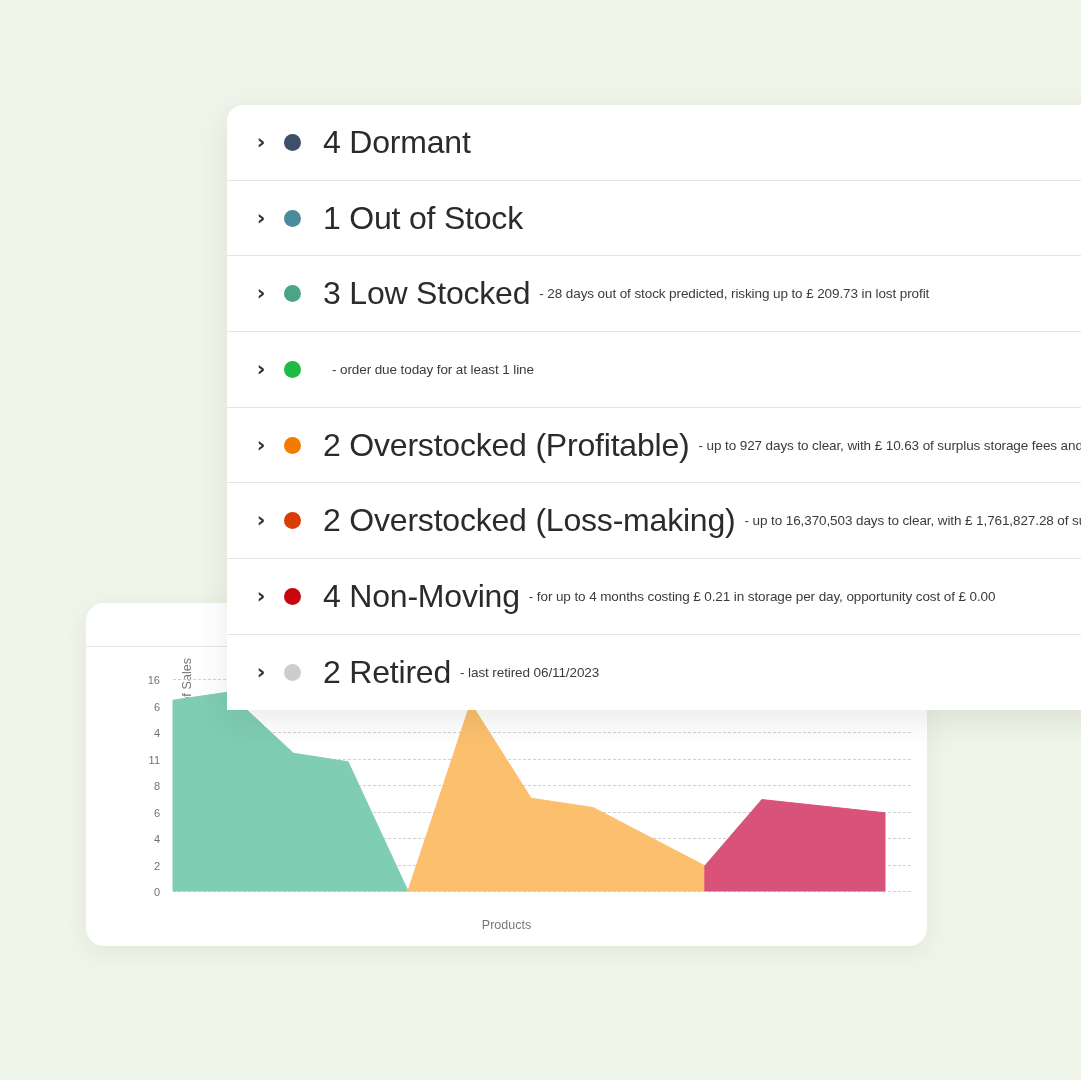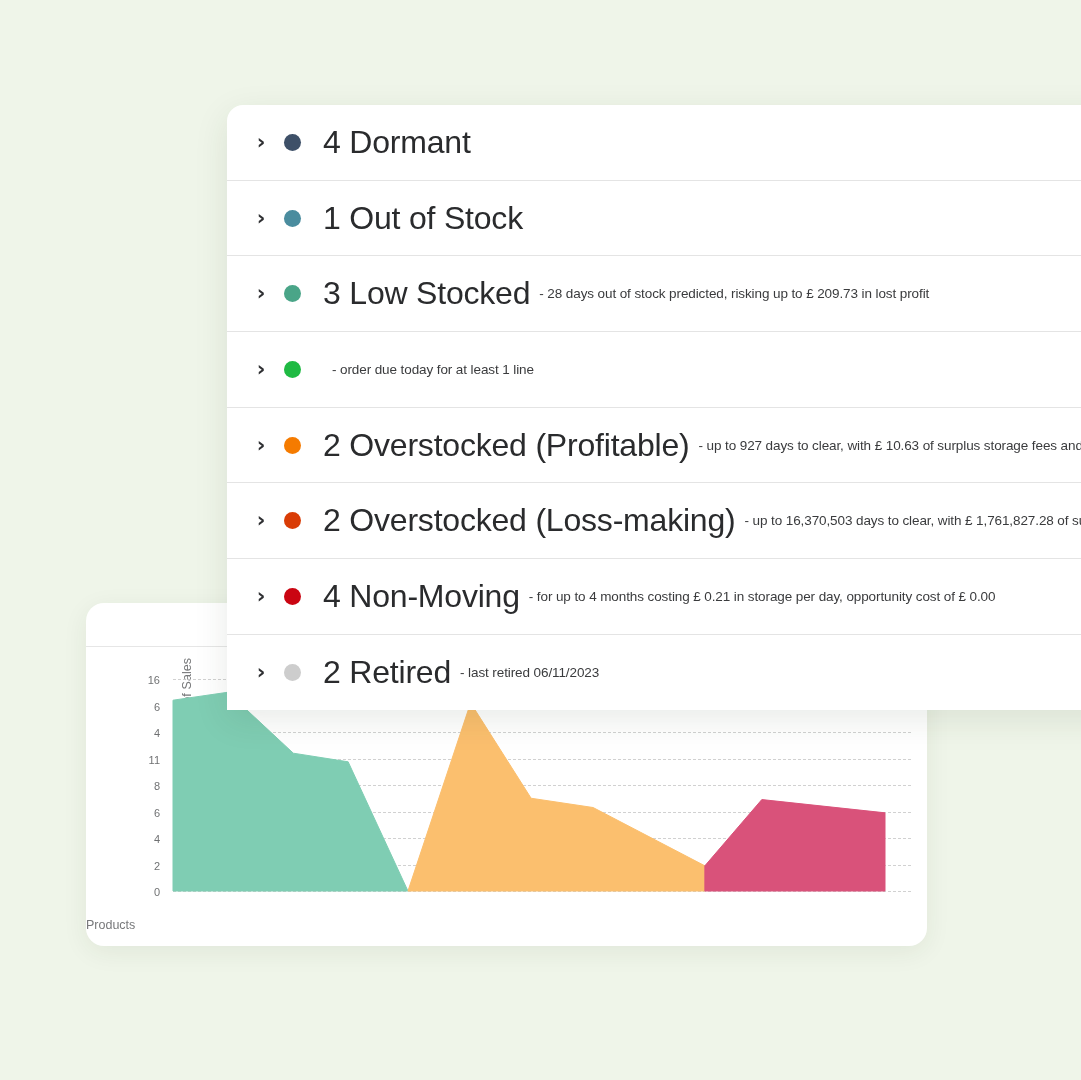--- a/index.html
+++ b/index.html
@@ -74,20 +74,21 @@
     right: -26px;
     height: 0;
     border-top: 1px dashed #c9c9c9;
     opacity: .85;
   }
   .x-axis-title {
     position: absolute;
     left: 0;
     right: 0;
     top: 272px;
+    text-align: center;
     font-size: 12.5px;
     color: #77787a;
   }
   .chart-svg {
     position: absolute;
     left: 0; top: 0;
     width: 100%;
     height: 100%;
     overflow: visible;
   }

